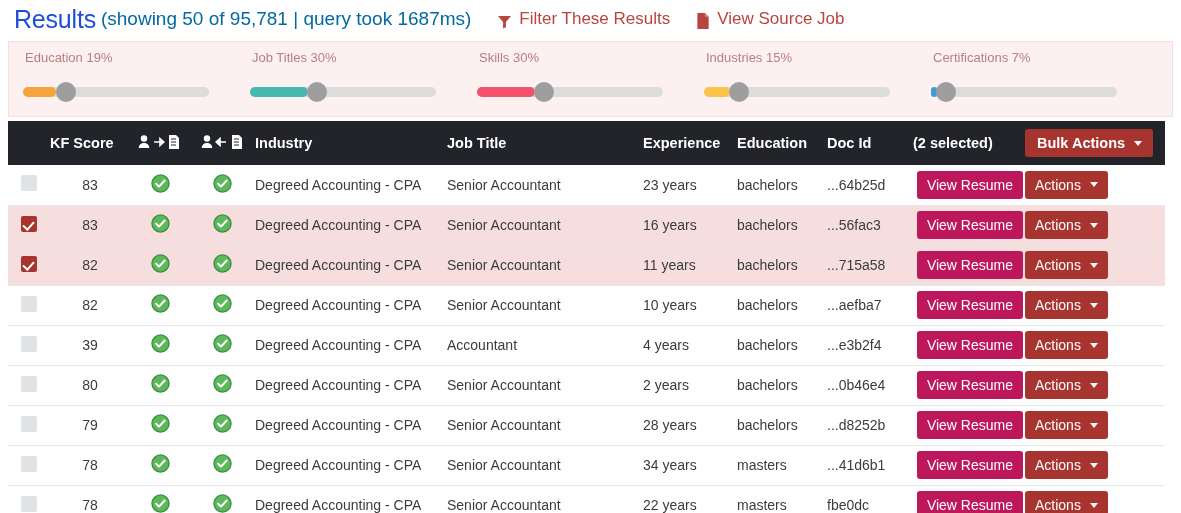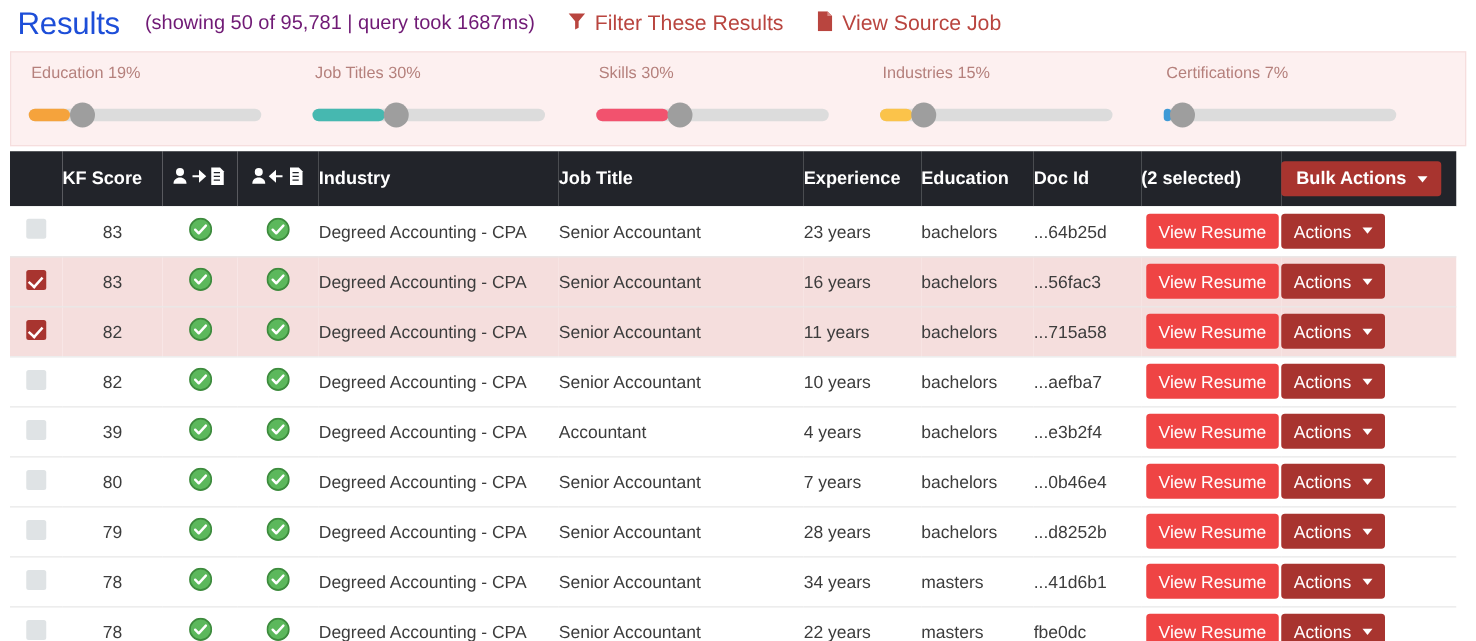--- a/index.html
+++ b/index.html
@@ -20,28 +20,28 @@
     padding: 0 0 0 14px;
     gap: 0px;
   }
   .results-title {
     font-size: 25px;
     color: #1d4ed8;
     font-weight: 400;
     letter-spacing: -0.2px;
   }
   .results-meta {
-    font-size: 16px;
-    color: #701a75;
-    margin-left: 20px;
+    font-size: 19px;
+    color: #0369a1;
+    margin-left: 5px;
     white-space: nowrap;
   }
   .hdr-link {
     display: flex;
-    align-items: flex-start;
+    align-items: flex-end;
     gap: 7px;
     margin-left: 26px;
     color: #b9453f;
     font-size: 17px;
     cursor: pointer;
     white-space: nowrap;
   }
   .hdr-link svg { display:block; }
 
   
@@ -179,21 +179,21 @@
   .score {
     font-size: 21px;
     color: #2b2b2b;
     text-align: center;
     padding-right: 14px;
   }
   .cell-pad { padding-left: 4px; }
 
   .btn-view {
     display: inline-block;
-    background: #ef4444;
+    background: #be185d;
     color: #fff;
     font-size: 14px;
     padding: 6px 10px;
     border-radius: 3px;
     cursor: pointer;
     line-height: 1.15;
   }
   .btn-actions {
     display: inline-flex;
     align-items: center;
@@ -456,21 +456,21 @@
             <td class="checkmark-cell"><span><svg width="19" height="19" viewBox="0 0 20 20">
                   <circle cx="10" cy="10" r="9" fill="#5cb85c" stroke="#3d8b3d" stroke-width="1.4"></circle>
                   <path d="M5.4 10.3l3 3 6-6.4" stroke="#ffffff" stroke-width="2.1" fill="none" stroke-linecap="round" stroke-linejoin="round"></path>
                 </svg></span></td>
             <td class="checkmark-cell"><span><svg width="19" height="19" viewBox="0 0 20 20">
                   <circle cx="10" cy="10" r="9" fill="#5cb85c" stroke="#3d8b3d" stroke-width="1.4"></circle>
                   <path d="M5.4 10.3l3 3 6-6.4" stroke="#ffffff" stroke-width="2.1" fill="none" stroke-linecap="round" stroke-linejoin="round"></path>
                 </svg></span></td>
             <td class="cell-pad">Degreed Accounting - CPA</td>
             <td class="cell-pad">Senior Accountant</td>
-            <td>7 years</td>
+            <td>2 years</td>
             <td>bachelors</td>
             <td>...0b46e4</td>
             <td style="text-align:right;padding-right:2px"><span class="btn-view">View Resume</span></td>
             <td class="actions-cell"><span class="btn-actions">
                 <span>Actions</span>
                 <span class="caret"></span>
               </span></td>
           </tr>
           <tr class="row-plain">
             <td style="text-align:center"><span class="cb"></span></td>

